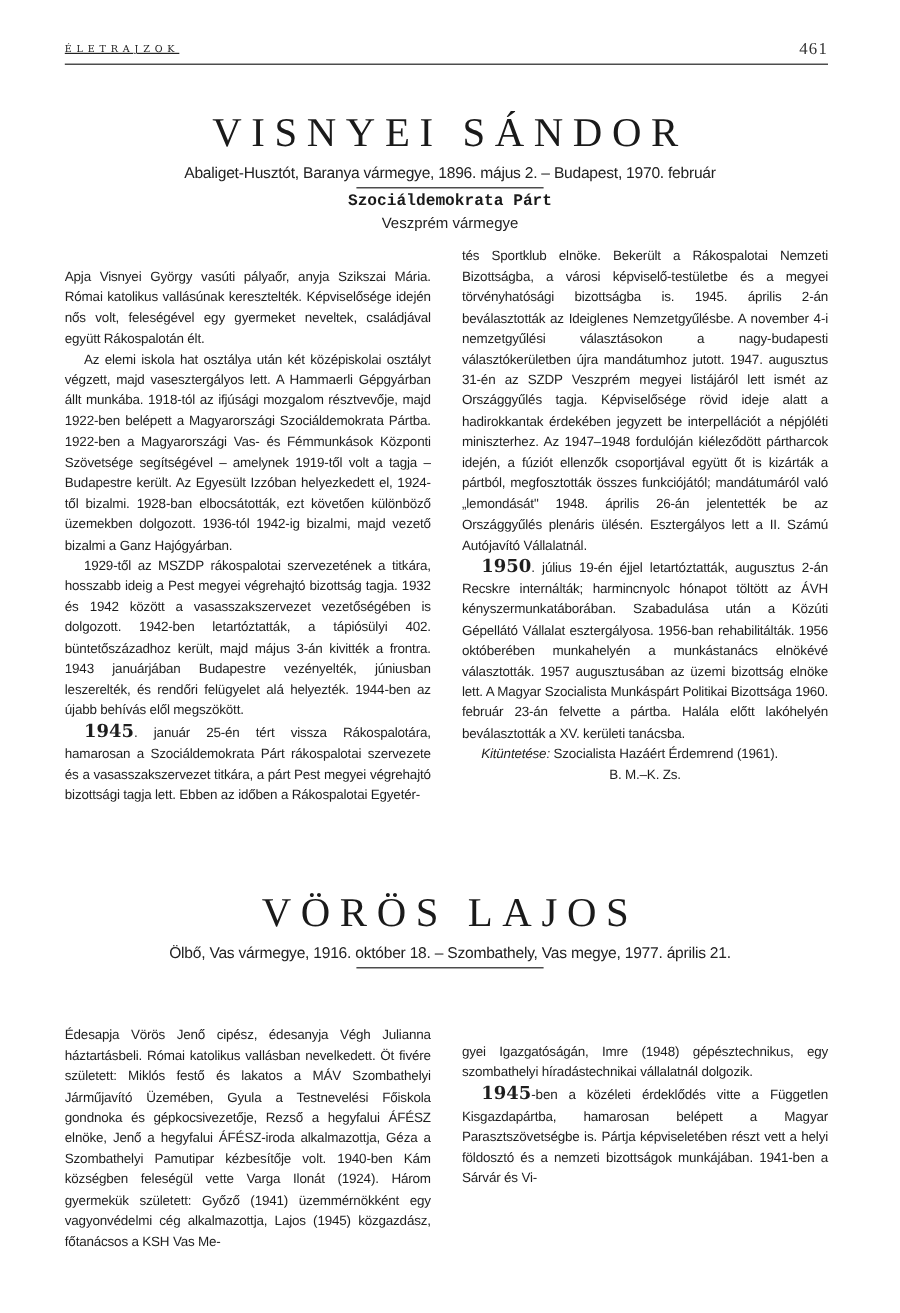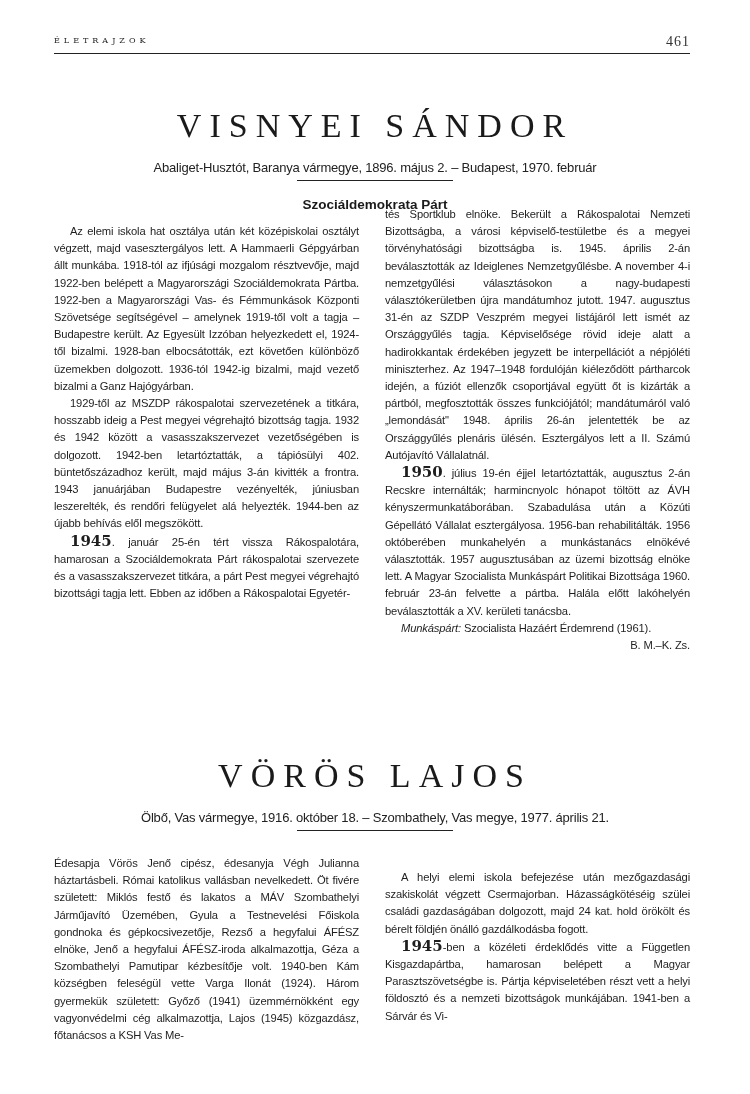--- a/index.html
+++ b/index.html
@@ -1,80 +1,82 @@
 <!DOCTYPE html>
 <html><head>
 <meta charset="utf-8">
 <style>
   html, body { margin: 0; padding: 0; background: #ffffff; }
   body { width: 750px; height: 1094px; position: relative; overflow: hidden;
          font-family: "Liberation Sans", sans-serif; color: #1a1a1a; }
   .running-head { position: absolute; left: 54px; top: 36px; width: 636px; height: 16px; }
   .rh-title { position: absolute; left: 0; top: 0; font-family: "DejaVu Serif", serif;
-              font-size: 8px; letter-spacing: 4px; color: #222; }
+              font-size: 8px; letter-spacing: 4px; color: #222; text-decoration: underline; }
   .rh-page { position: absolute; right: 0; top: -2px; font-family: "Liberation Serif", serif;
              font-size: 14px; letter-spacing: 1px; color: #333; }
   .rh-rule { position: absolute; left: 54px; top: 53px; width: 636px; height: 0;
              border-top: 1px solid #222; }
 
   .entry-head { position: absolute; left: 0; width: 750px; text-align: center; }
   .name { font-family: "Liberation Serif", serif; font-size: 34px; letter-spacing: 8px;
-          color: #1a1a1a; line-height: 40px; font-weight: normal; margin: 14px; }
+          color: #1a1a1a; line-height: 40px; font-weight: normal; margin: 0; }
   .dates { font-family: "Liberation Sans", sans-serif; font-size: 13px; color: #222;
            margin-top: 4px; letter-spacing: -0.2px; }
   .short-rule { width: 156px; margin: 5px auto 0 auto; border-top: 1px solid #222; height: 0; }
-  .party { font-family: Liberation Sans, sans-serif; font-weight: bold; font-size: 13.5px;
-           margin-top: 16px; color: #1a1a1a; }
+  .party { font-family: Liberation Mono, monospace; font-weight: bold; font-size: 13.5px;
+           margin-top: 4px; color: #1a1a1a; }
   .county { font-family: "Liberation Sans", sans-serif; font-size: 12.5px; margin-top: 3px; color: #222; }
 
   .col { position: absolute; width: 305px; font-family: "Liberation Sans", sans-serif;
          font-size: 11.2px; line-height: 17.2px; color: #1e1e1e; text-align: justify;
          letter-spacing: -0.15px; }
   .col p { margin: 0; }
   .col p.indent { text-indent: 16px; }
   .col p.noindent { text-indent: 0; }
   .yr { font-family: "DejaVu Serif", serif; font-weight: bold; font-size: 15px; letter-spacing: 0; }
-  .signature { text-align: right; }
+  .signature { text-align: center; }
   .italic { font-style: italic; }
 </style>
 </head>
 <body>
 
 <div class="running-head">
   <span class="rh-title">ÉLETRAJZOK</span>
   <span class="rh-page">461</span>
 </div>
 <div class="rh-rule"></div>
 
 <div class="entry-head" style="top:92px;">
   <h1 class="name">VISNYEI SÁNDOR</h1>
   <div class="dates">Abaliget-Husztót, Baranya vármegye, 1896. május 2. – Budapest, 1970. február</div>
   <div class="short-rule"></div>
   <div class="party">Szociáldemokrata Párt</div>
+  <div class="county">Veszprém vármegye</div>
 </div>
 
 <div class="col" style="left:54px; top:223px;">
+  <p class="noindent">Apja Visnyei György vasúti pályaőr, anyja Szikszai Mária. Római katolikus vallásúnak keresztelték. Képviselősége idején nős volt, feleségével egy gyermeket neveltek, családjával együtt Rákospalotán élt.</p>
   <p class="indent">Az elemi iskola hat osztálya után két középiskolai osztályt végzett, majd vasesztergályos lett. A Hammaerli Gépgyárban állt munkába. 1918-tól az ifjúsági mozgalom résztvevője, majd 1922-ben belépett a Magyarországi Szociáldemokrata Pártba. 1922-ben a Magyarországi Vas- és Fémmunkások Központi Szövetsége segítségével – amelynek 1919-től volt a tagja – Budapestre került. Az Egyesült Izzóban helyezkedett el, 1924-től bizalmi. 1928-ban elbocsátották, ezt követően különböző üzemekben dolgozott. 1936-tól 1942-ig bizalmi, majd vezető bizalmi a Ganz Hajógyárban.</p>
   <p class="indent">1929-től az MSZDP rákospalotai szervezetének a titkára, hosszabb ideig a Pest megyei végrehajtó bizottság tagja. 1932 és 1942 között a vasasszakszervezet vezetőségében is dolgozott. 1942-ben letartóztatták, a tápiósülyi 402. büntetőszázadhoz került, majd május 3-án kivitték a frontra. 1943 januárjában Budapestre vezényelték, júniusban leszerelték, és rendőri felügyelet alá helyezték. 1944-ben az újabb behívás elől megszökött.</p>
   <p class="indent"><span class="yr">1945</span><span>. január 25-én tért vissza Rákospalotára, hamarosan a Szociáldemokrata Párt rákospalotai szervezete és a vasasszakszervezet titkára, a párt Pest megyei végrehajtó bizottsági tagja lett. Ebben az időben a Rákospalotai Egyetér-</span></p>
 </div>
 
 <div class="col" style="left:385px; top:206px;">
   <p class="noindent">tés Sportklub elnöke. Bekerült a Rákospalotai Nemzeti Bizottságba, a városi képviselő-testületbe és a megyei törvényhatósági bizottságba is. 1945. április 2-án beválasztották az Ideiglenes Nemzetgyűlésbe. A november 4-i nemzetgyűlési választásokon a nagy-budapesti választókerületben újra mandátumhoz jutott. 1947. augusztus 31-én az SZDP Veszprém megyei listájáról lett ismét az Országgyűlés tagja. Képviselősége rövid ideje alatt a hadirokkantak érdekében jegyzett be interpellációt a népjóléti miniszterhez. Az 1947–1948 fordulóján kiéleződött pártharcok idején, a fúziót ellenzők csoportjával együtt őt is kizárták a pártból, megfosztották összes funkciójától; mandátumáról való „lemondását" 1948. április 26-án jelentették be az Országgyűlés plenáris ülésén. Esztergályos lett a II. Számú Autójavító Vállalatnál.</p>
   <p class="indent"><span class="yr">1950</span><span>. július 19-én éjjel letartóztatták, augusztus 2-án Recskre internálták; harmincnyolc hónapot töltött az ÁVH kényszermunkatáborában. Szabadulása után a Közúti Gépellátó Vállalat esztergályosa. 1956-ban rehabilitálták. 1956 októberében munkahelyén a munkástanács elnökévé választották. 1957 augusztusában az üzemi bizottság elnöke lett. A Magyar Szocialista Munkáspárt Politikai Bizottsága 1960. február 23-án felvette a pártba. Halála előtt lakóhelyén beválasztották a XV. kerületi tanácsba.</span></p>
-  <p class="indent"><span class="italic">Munkáspárt:</span><span> Szocialista Hazáért Érdemrend (1961).</span></p>
+  <p class="indent"><span class="italic">Kitüntetése:</span><span> Szocialista Hazáért Érdemrend (1961).</span></p>
   <p class="signature">B. M.–K. Zs.</p>
 </div>
 
 <div class="entry-head" style="top:742px;">
   <h1 class="name">VÖRÖS LAJOS</h1>
   <div class="dates">Ölbő, Vas vármegye, 1916. október 18. – Szombathely, Vas megye, 1977. április 21.</div>
   <div class="short-rule"></div>
 </div>
 
 <div class="col" style="left:54px; top:855px;">
   <p class="noindent">Édesapja Vörös Jenő cipész, édesanyja Végh Julianna háztartásbeli. Római katolikus vallásban nevelkedett. Öt fivére született: Miklós festő és lakatos a MÁV Szombathelyi Járműjavító Üzemében, Gyula a Testnevelési Főiskola gondnoka és gépkocsivezetője, Rezső a hegyfalui ÁFÉSZ elnöke, Jenő a hegyfalui ÁFÉSZ-iroda alkalmazottja, Géza a Szombathelyi Pamutipar kézbesítője volt. 1940-ben Kám községben feleségül vette Varga Ilonát (1924). Három gyermekük született: Győző (1941) üzemmérnökként egy vagyonvédelmi cég alkalmazottja, Lajos (1945) közgazdász, főtanácsos a KSH Vas Me-</p>
 </div>
 
 <div class="col" style="left:385px; top:869px;">
-  <p class="indent">A helyi elemi iskola befejezése után mezőgazdasági szakiskolát végzett Csermajorban. Házasságkötéséig szülei családi gazdaságában dolgozott, majd 24 kat. hold örökölt és bérelt földjén önálló gazdálkodásba fogott.</p>
+  <p class="noindent">gyei Igazgatóságán, Imre (1948) gépésztechnikus, egy szombathelyi híradástechnikai vállalatnál dolgozik.</p>
   <p class="indent"><span class="yr">1945</span><span>-ben a közéleti érdeklődés vitte a Független Kisgazdapártba, hamarosan belépett a Magyar Parasztszövetségbe is. Pártja képviseletében részt vett a helyi földosztó és a nemzeti bizottságok munkájában. 1941-ben a Sárvár és Vi-</span></p>
 </div>
 
 </body></html>

